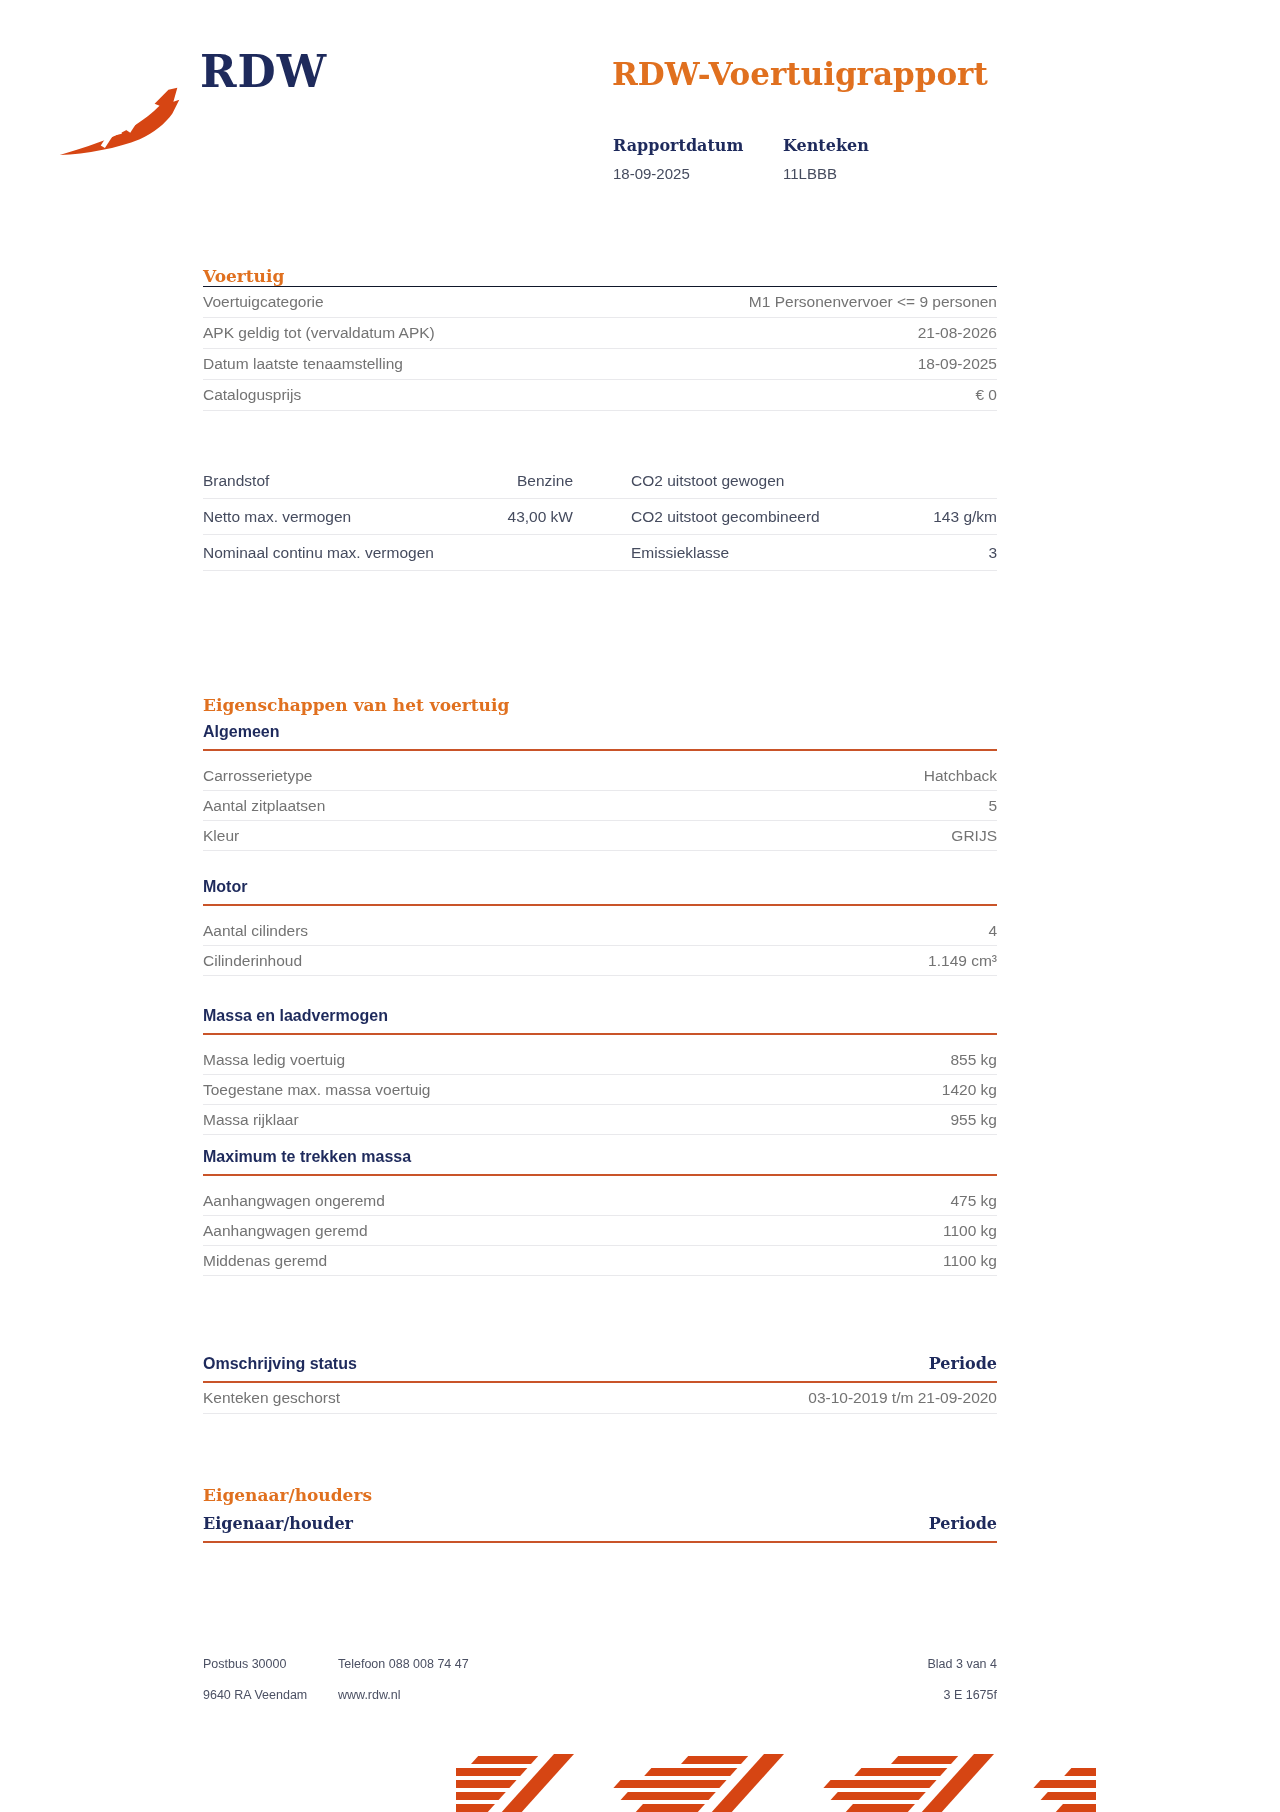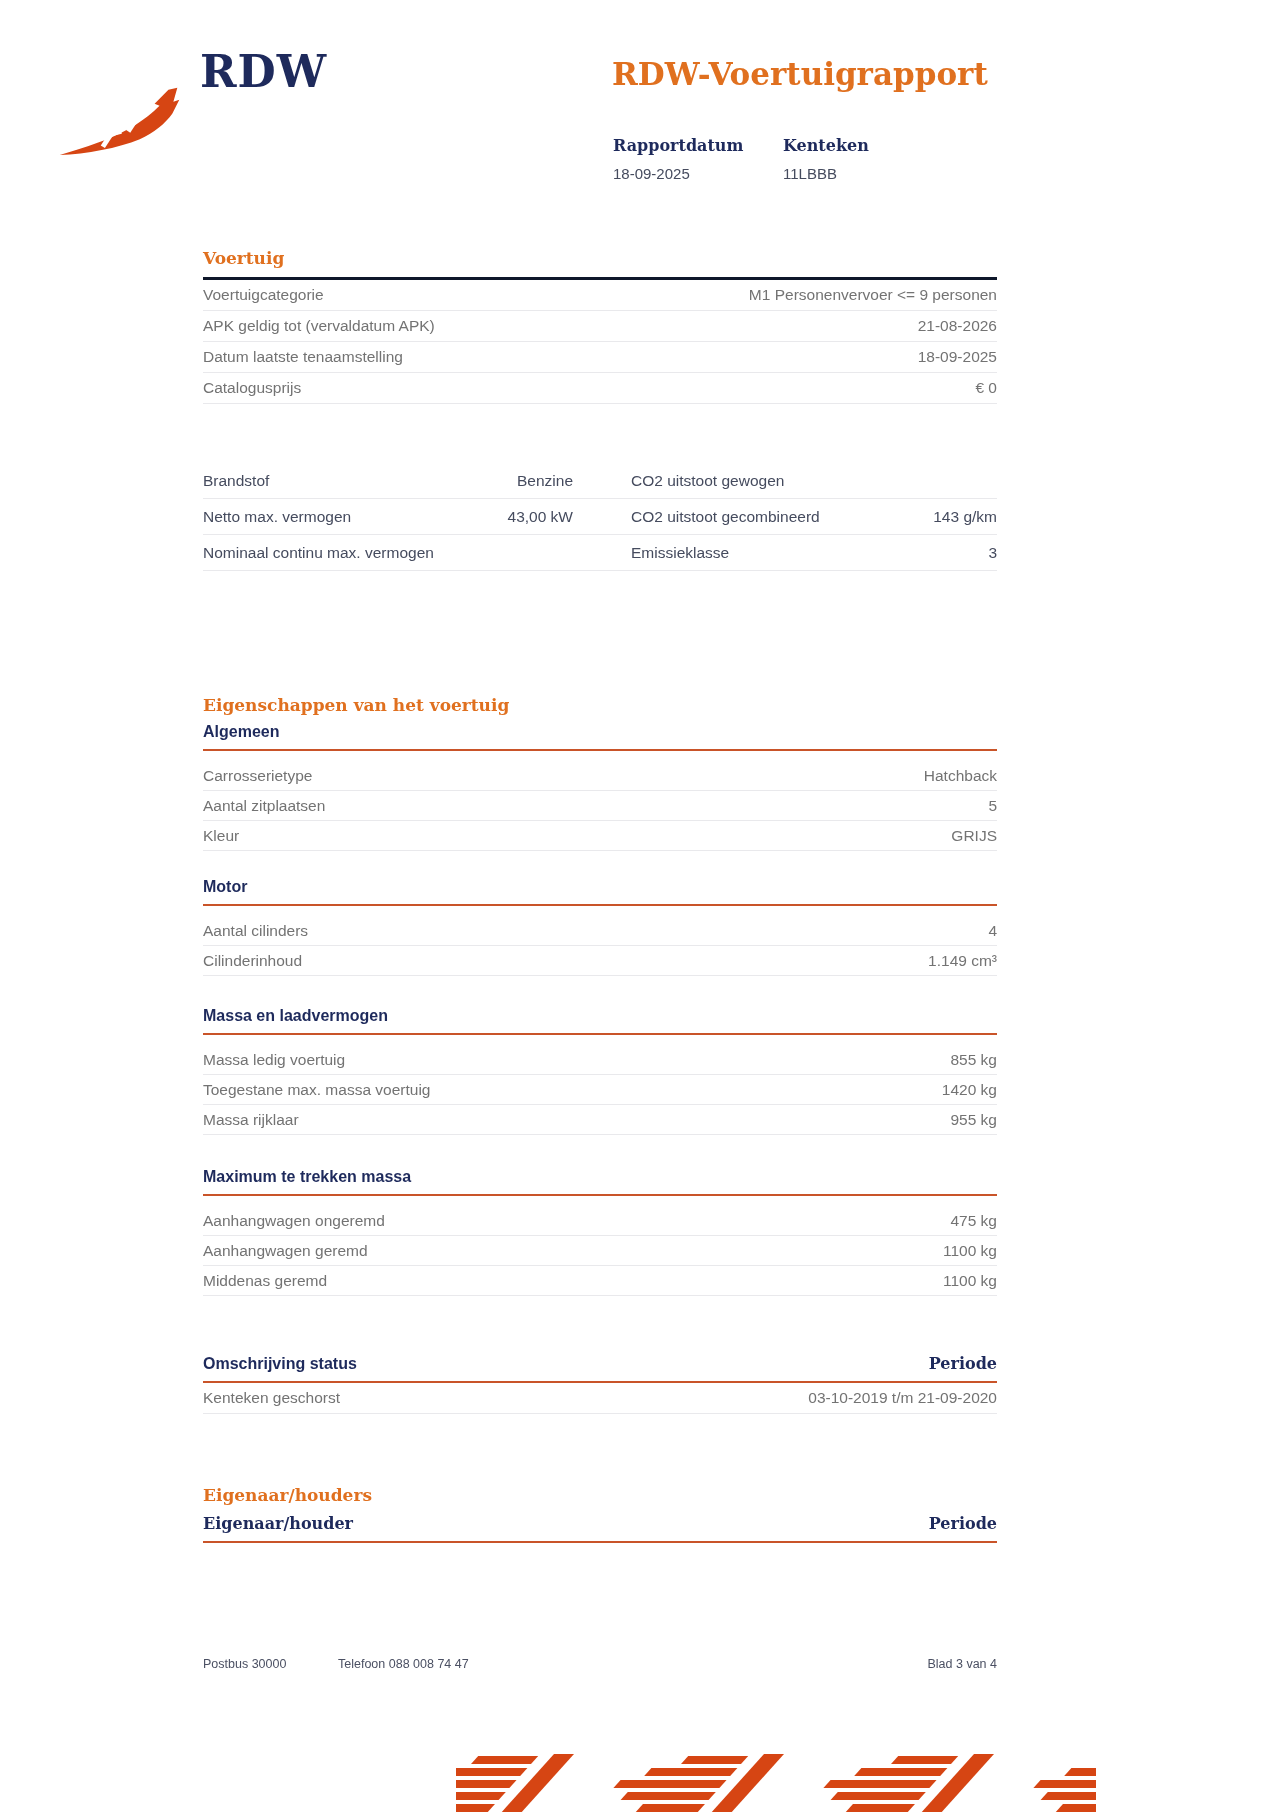--- a/index.html
+++ b/index.html
@@ -15,21 +15,21 @@
                font-weight:bold; font-size:31px; line-height:36px; color:#e0701f; }
   .meta-label { position:absolute; top:136px; font-family:"DejaVu Serif", serif; font-weight:bold;
                 font-size:16px; color:#1e2a5c; }
   .meta-value { position:absolute; top:165px; font-size:15px; color:#454b5e; }
   .meta-l1 { left:613px; } .meta-l2 { left:783px; }
 
   
   .sec { position:absolute; left:203px; width:794px; }
   .sec-heading { font-family:"DejaVu Serif", serif; font-weight:bold; font-size:17px;
                  line-height:20px; color:#e0701f; }
-  .hairline { padding-bottom:9px; border-bottom:3px solid #0f172a; }
+  .hairline { border-bottom:1px solid #0f172a;margin-top:18px; }
 
   .row { display:flex; justify-content:space-between; align-items:center; height:31px;
          border-bottom:1px solid #e9e9ec; font-size:15.5px; color:#737373; }
   .row .cell-value { text-align:right; white-space:nowrap; }
 
   
   .milieu-row { display:grid; grid-template-columns:262px 108px 58px 240px 1fr; height:36px;
                 align-items:center; border-bottom:1px solid #e9e9ec; font-size:15.5px; color:#454b5e; }
   .milieu-row .m-val { text-align:right; white-space:nowrap; }
 
@@ -37,21 +37,21 @@
   .subhead-row { display:flex; justify-content:space-between; align-items:baseline;
                  padding-bottom:7px; border-bottom:2px solid #c95429; }
   .subhead { font-size:16px; font-weight:bold; color:#1e2a5c; line-height:20px; }
   .subhead-serif { font-family:"DejaVu Serif", serif; font-weight:bold; font-size:16px;
                    color:#1e2a5c; line-height:20px; }
   .rows { padding-top:10px; }
   .rows .row { height:30px; }
   .mt-sub1 { margin-top:7px; }
   #sub-motor { margin-top:26px; }
   #sub-massa { margin-top:30px; }
-  #sub-trekken { margin-top:32px; }
+  #sub-trekken { margin-top:12px; }
   .header-row-gap { margin-top:9px; }
 
   
   .footer { position:absolute; left:203px; top:1656px; width:794px; font-size:12.5px; color:#4b5063; }
   .footer-line { display:flex; line-height:16px; }
   .footer-line + .footer-line { margin-top:15px; }
   .f-col1 { width:135px; }
   .f-col2 { flex:1; }
   .f-col3 { text-align:right; white-space:nowrap; }
 
@@ -217,20 +217,25 @@
       <span class="subhead-serif">Eigenaar/houder</span>
       <span class="subhead-serif">Periode</span>
     </div>
   </div>
 
   <div class="footer">
     <div class="footer-line">
       <span class="f-col1">Postbus 30000</span>
       <span class="f-col2">Telefoon 088 008 74 47</span>
       <span class="f-col3">Blad 3 van 4</span>
+    </div>
+    <div class="footer-line">
+      <span class="f-col1">9640 RA Veendam</span>
+      <span class="f-col2">www.rdw.nl</span>
+      <span class="f-col3">3 E 1675f</span>
     </div>
   </div>
 
   <svg class="stripes" viewBox="0 0 640 58" preserveAspectRatio="xMaxYMax slice" aria-hidden="true">
     <defs>
       <g id="motif" fill="#d64513">
         <g transform="skewX(-42)">
           <rect x="-16" y="2" width="60" height="8"></rect>
           <rect x="-42" y="14" width="86" height="8"></rect>
           <rect x="-62" y="26" width="106" height="8"></rect>

